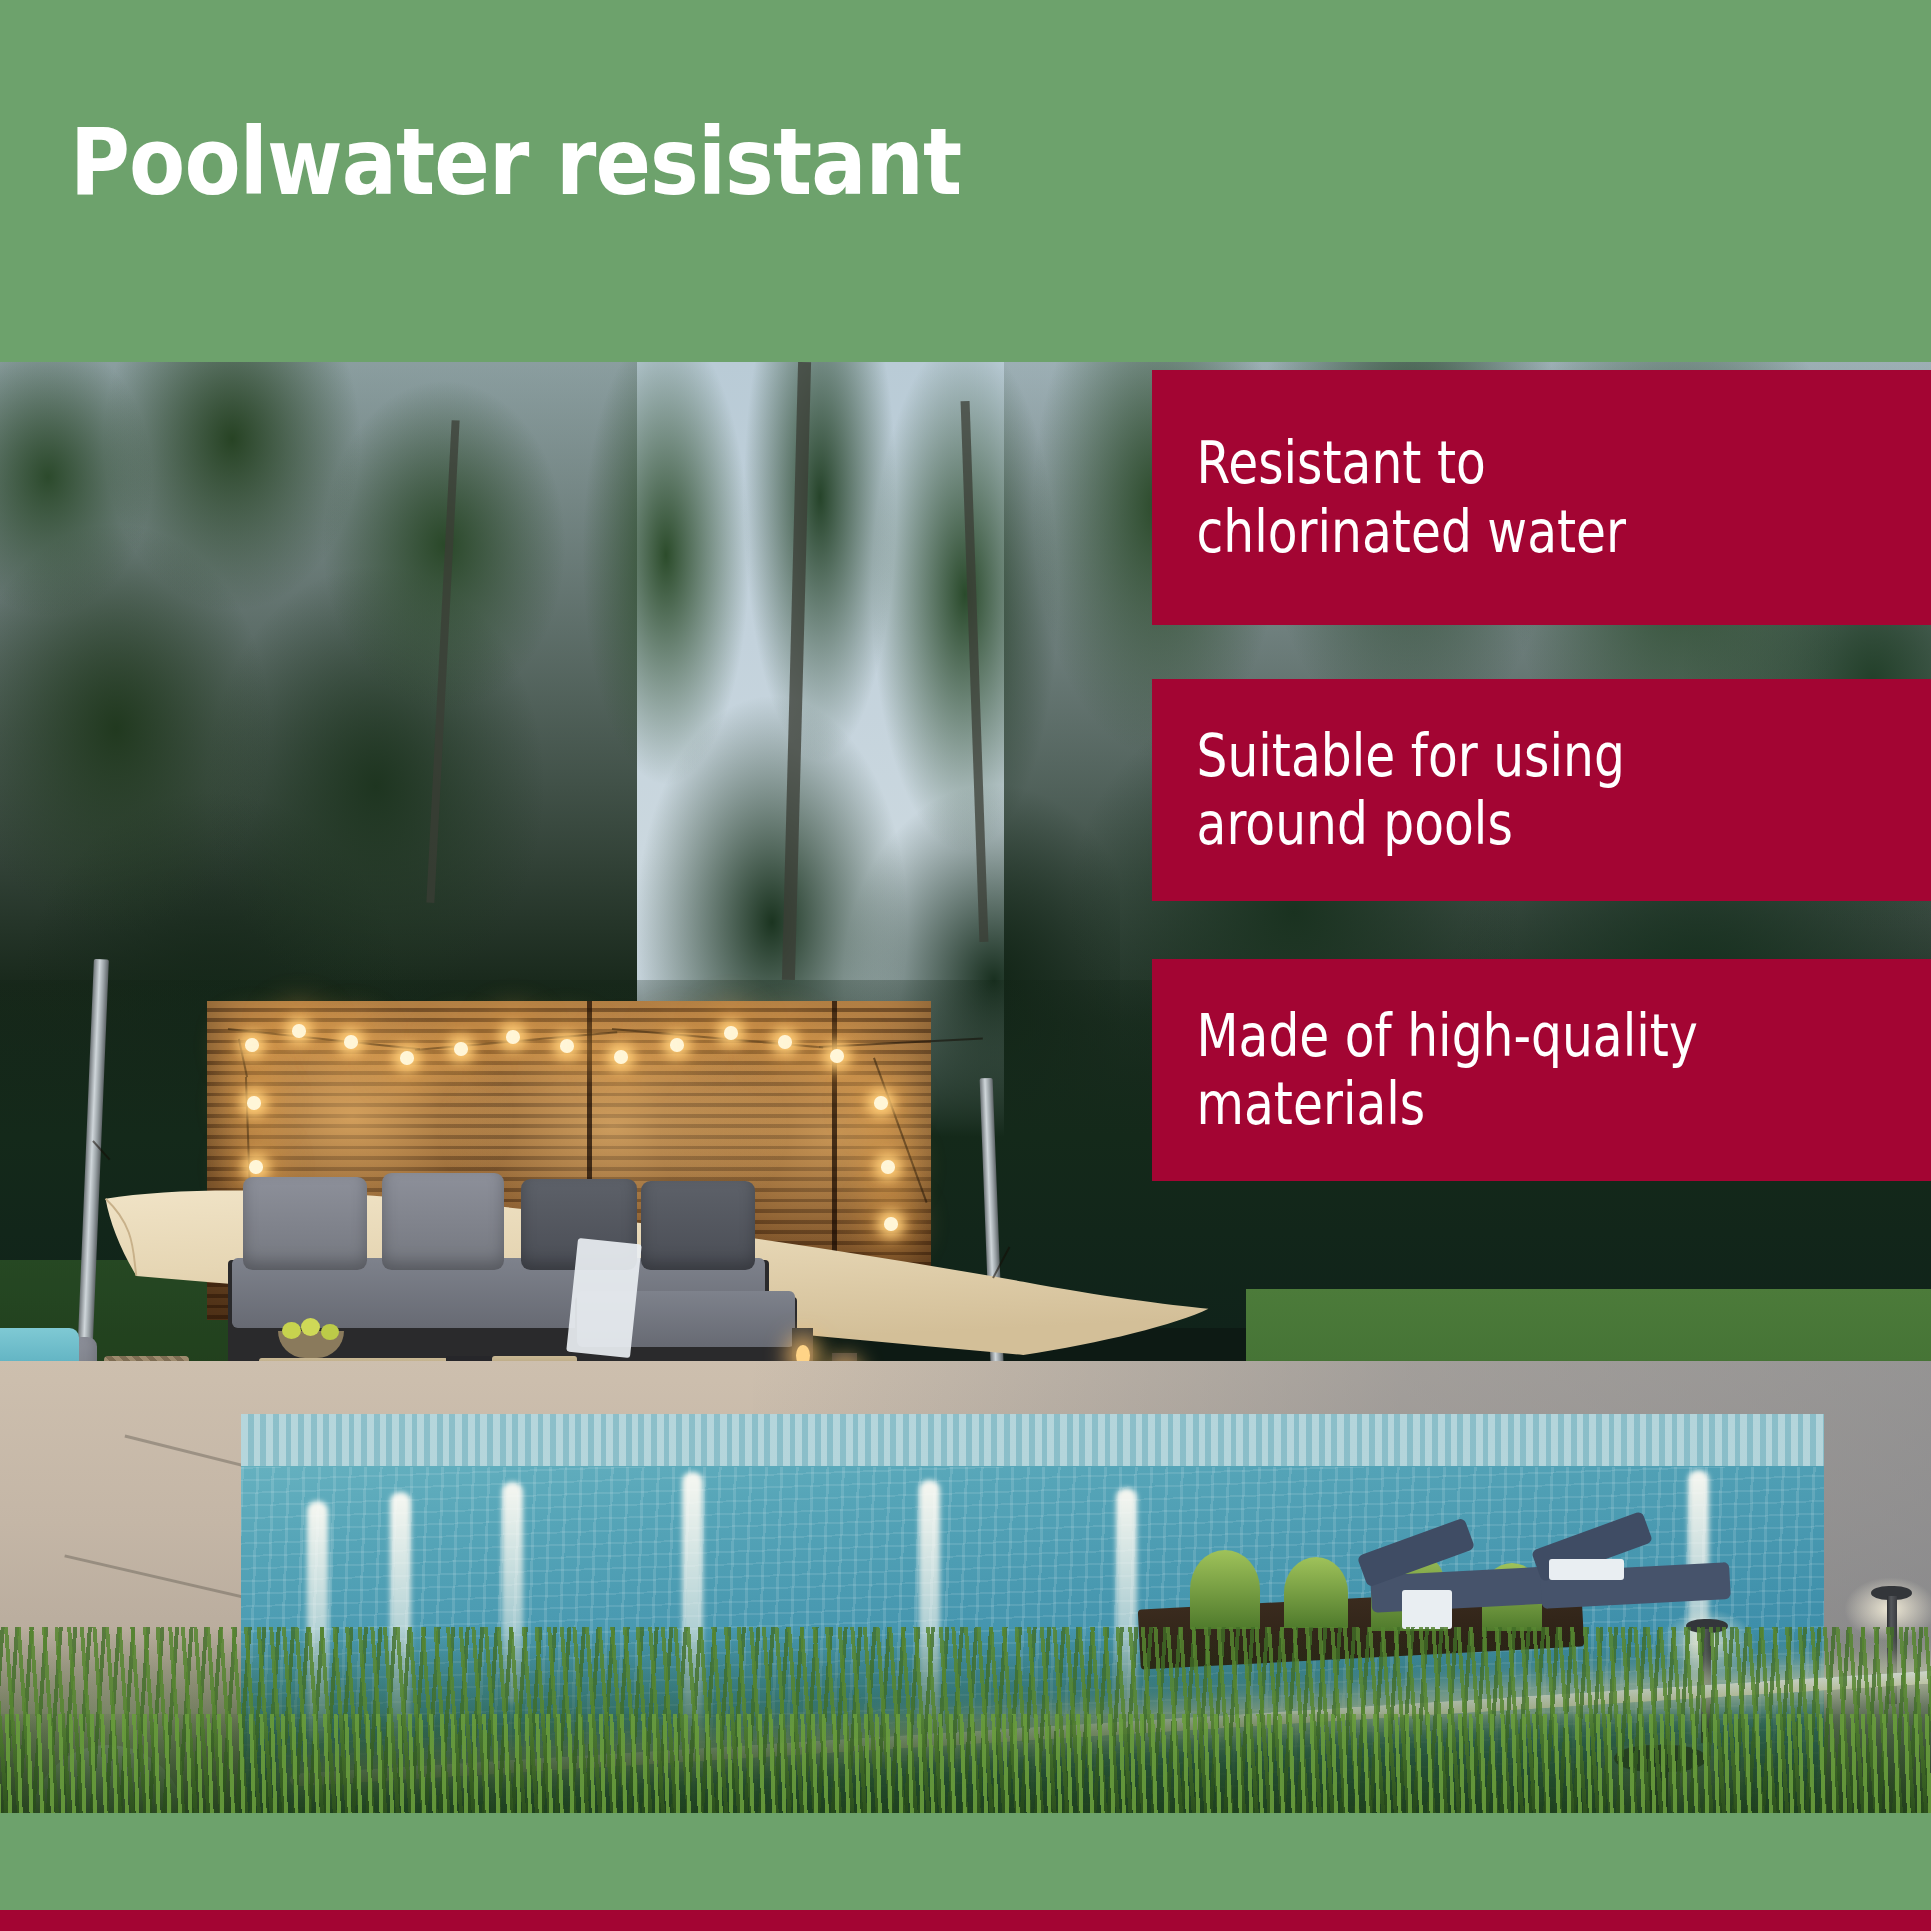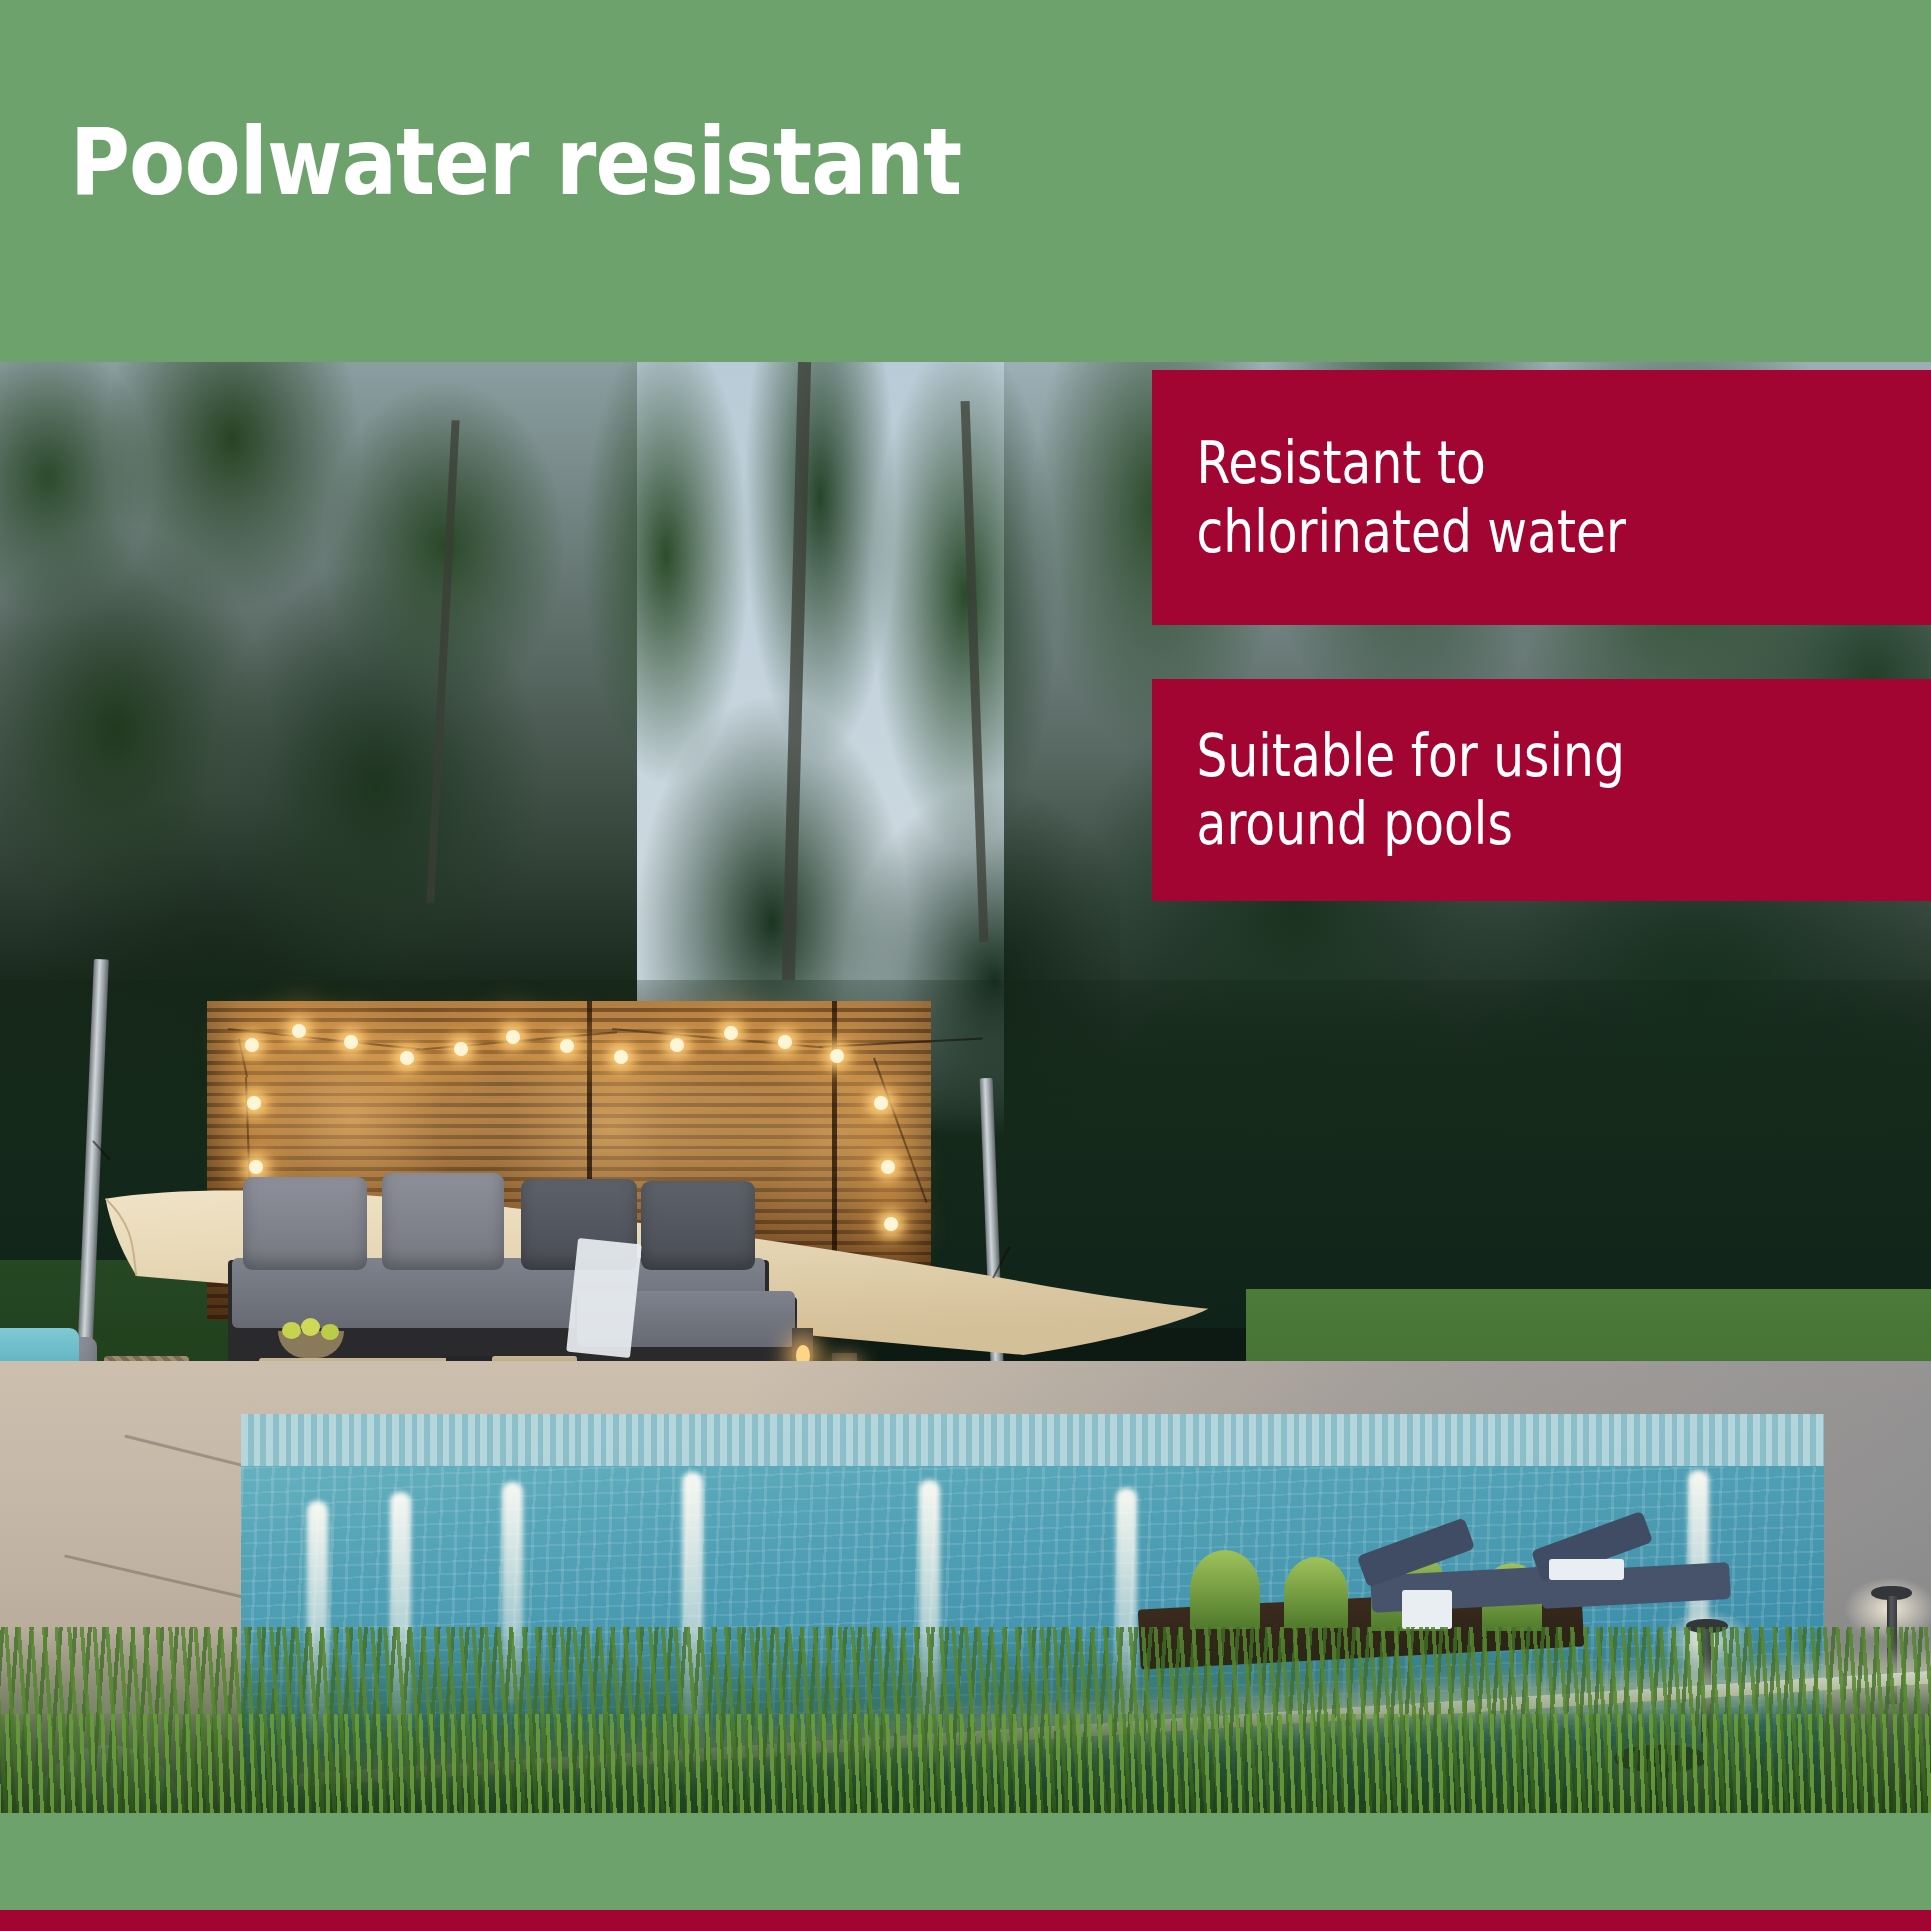--- a/index.html
+++ b/index.html
@@ -376,18 +376,22 @@
   </div>
 
   <div class="feature" id="feature-0">
     <div class="feature-text">Resistant to
 chlorinated water</div>
   </div>
   <div class="feature" id="feature-1">
     <div class="feature-text">Suitable for using
 around pools</div>
   </div>
+  <div class="feature" id="feature-2">
+    <div class="feature-text">Made of high-quality
+materials</div>
+  </div>
 
   <div class="footer-green"></div>
   <div class="footer-red"></div>
 
 </div>
 
 
 </body></html>

